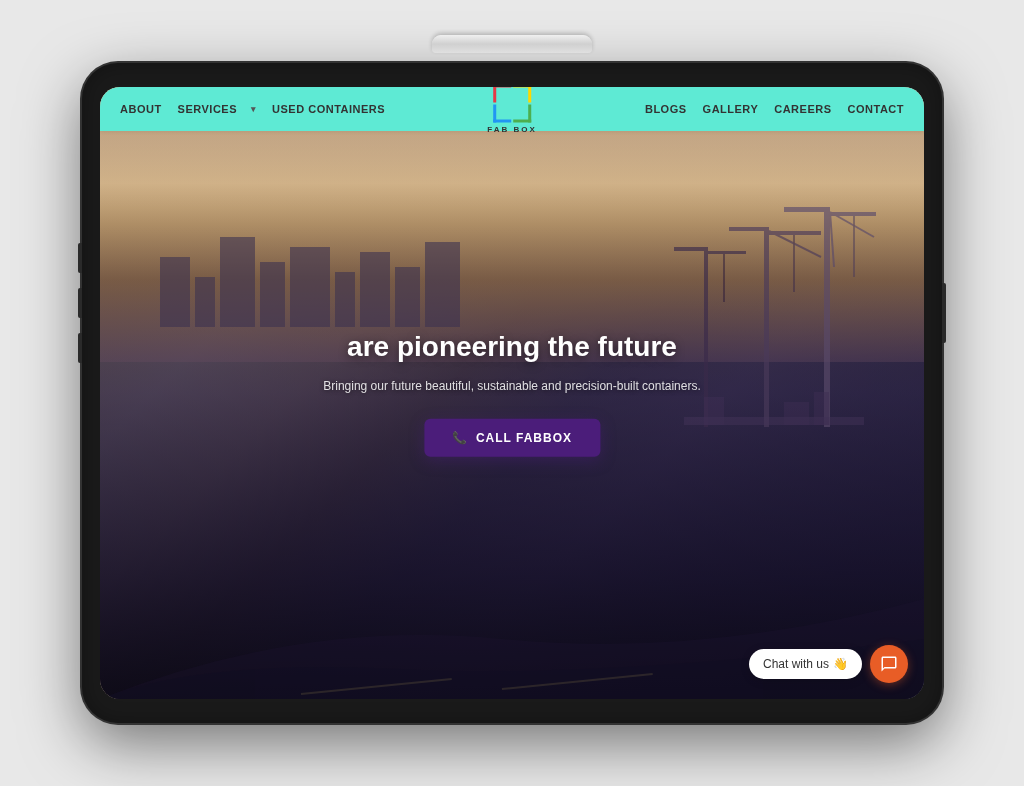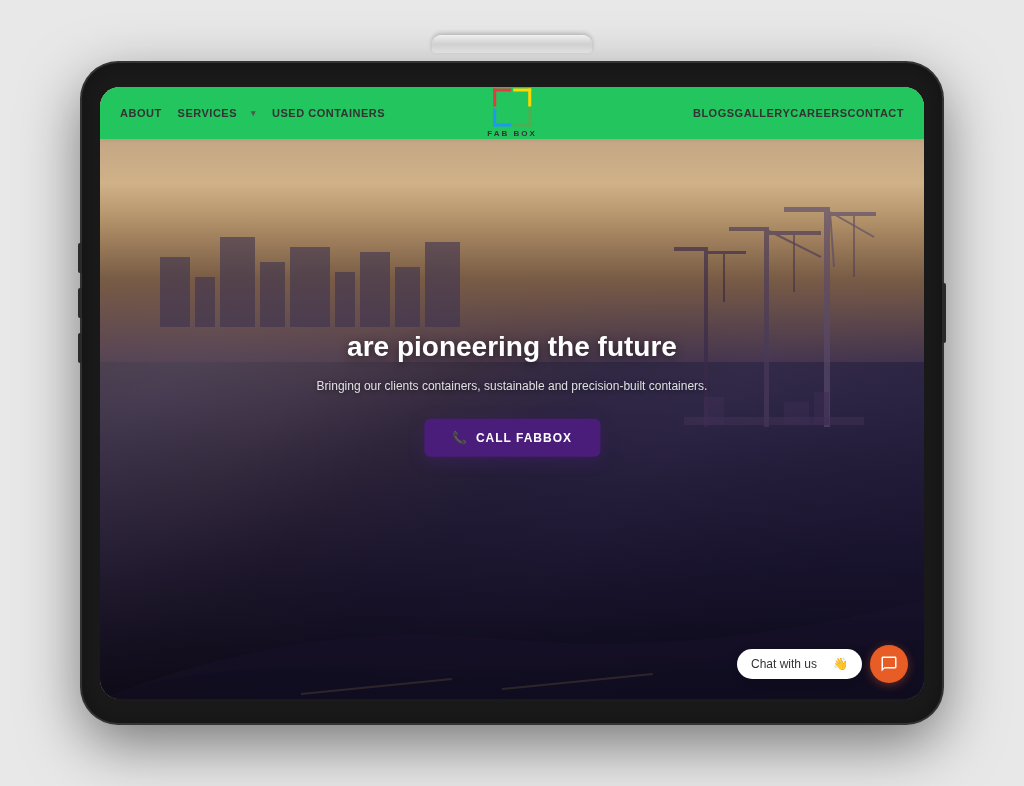--- a/index.html
+++ b/index.html
@@ -85,40 +85,40 @@
       overflow: hidden;
       position: relative;
     }
 
     
     .navbar {
       position: absolute;
       top: 0;
       left: 0;
       right: 0;
-      height: 52px;
-      background: #22c55e;
+      height: 44px;
+      background: #5eead4;
       display: flex;
       align-items: center;
       justify-content: space-between;
       padding: 8px 20px;
       z-index: 10;
       box-shadow: 0 1px 4px rgba(0,0,0,0.08);
     }
 
     .nav-left {
       display: flex;
       align-items: center;
       gap: 16px;
     }
 
     .nav-right {
       display: flex;
       align-items: center;
-      gap: 0;
+      gap: 16px;
     }
 
     .nav-item {
       font-size: 11px;
       font-weight: 600;
       color: #333;
       letter-spacing: 0.5px;
       cursor: pointer;
       text-transform: uppercase;
       white-space: nowrap;
@@ -347,21 +347,21 @@
     .chat-bubble {
       background: white;
       padding: 8px 14px;
       border-radius: 20px;
       font-size: 12px;
       font-weight: 500;
       color: #333;
       box-shadow: 0 2px 10px rgba(0,0,0,0.15);
       display: flex;
       align-items: center;
-      gap: 16px;
+      gap: 4px;
     }
 
     .chat-icon-btn {
       width: 38px;
       height: 38px;
       background: #e85d26;
       border-radius: 50%;
       display: flex;
       align-items: center;
       justify-content: center;
@@ -467,21 +467,21 @@
         <span class="nav-item">GALLERY</span>
         <span class="nav-item">CAREERS</span>
         <span class="nav-item">CONTACT</span>
       </div>
     </nav>
 
     <div class="hero-content">
       <h1 class="hero-title">
         <span>are pioneering the future</span><br>
       </h1>
-      <p class="hero-subtitle">Bringing our clients containers, sustainable and precision-built containers.</p>
+      <p class="hero-subtitle">Bringing our future beautiful, sustainable and precision-built containers.</p>
       <button class="cta-button">
         <span class="phone-icon">📞</span>
         <span>CALL FABBOX</span>
       </button>
     </div>
 
     <div class="chat-widget">
       <div class="chat-bubble">
         <span>Chat with us</span>
         <span>👋</span>

